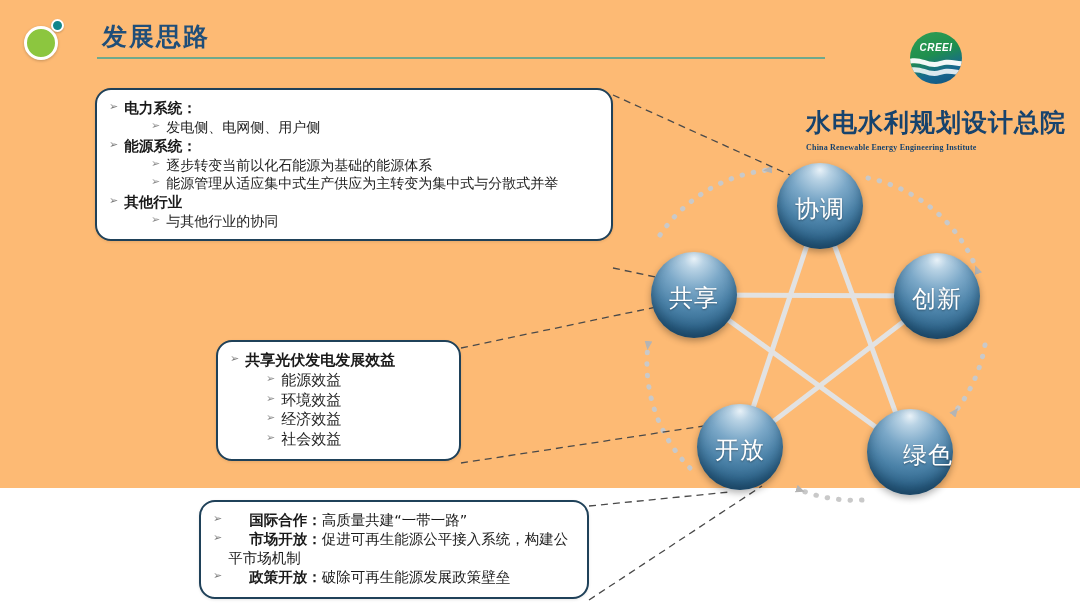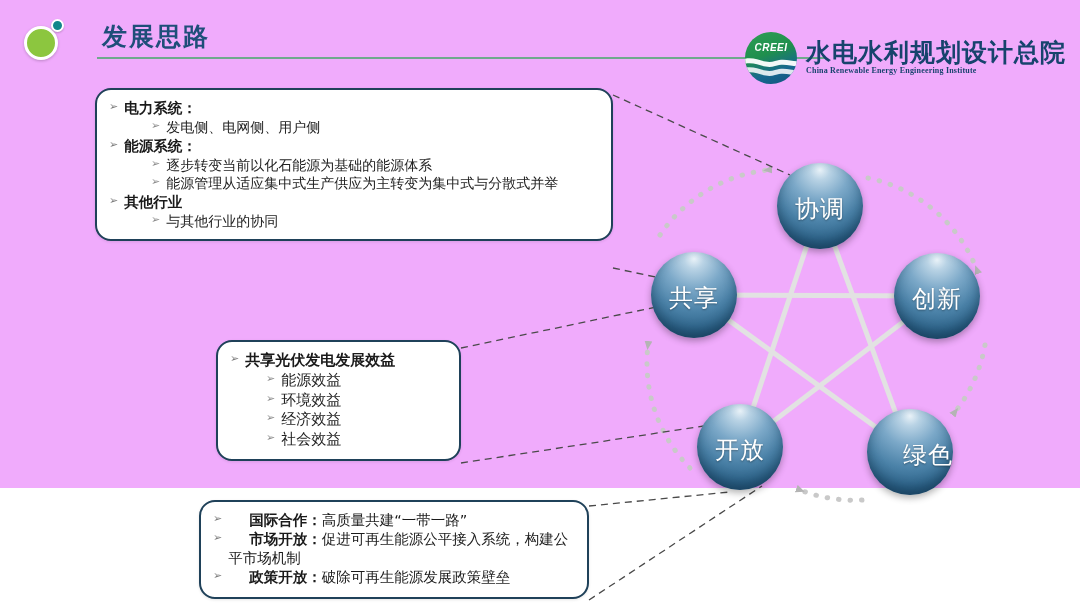--- a/index.html
+++ b/index.html
@@ -5,21 +5,21 @@
   * { box-sizing: border-box; margin: 0; padding: 0; }
   html, body {
     width: 1080px; height: 608px;
     background: #ffffff;
     font-family: "Liberation Sans", "DejaVu Sans", sans-serif;
     overflow: hidden;
   }
   #slide {
     position: relative;
     width: 1080px; height: 488px;
-    background: #f0abfc;
+    background: #fdba74;
   }
 
   
   #header-logo-mark {
     position: absolute; left: 20px; top: 10px;
     width: 58px; height: 52px;
   }
   #header-logo-mark .big-dot {
     position: absolute; left: 4px; top: 16px;
     width: 34px; height: 34px; border-radius: 50%;
@@ -43,21 +43,21 @@
   }
   #title-rule {
     position: absolute; left: 97px; top: 57px;
     width: 728px; height: 2px;
     background: #6fa98c;
   }
 
   
   #corp-logo {
     position: absolute; right: 14px; top: 32px;
-    display: flex; align-items: center; gap: 9px;
+    display: flex; align-items: center; gap: 26px; flex-direction: column;
   }
   #corp-logo .badge {
     position: relative;
     width: 52px; height: 52px; border-radius: 50%;
     background: linear-gradient(160deg, #2f9e56 0%, #1f8f4d 42%, #17688f 72%, #12527d 100%);
     overflow: hidden;
     flex: 0 0 auto;
   }
   #corp-logo .badge .creei {
     position: absolute; left: 0; right: 0; top: 10px;
@@ -70,21 +70,21 @@
     width: 62px; height: 26px;
   }
   #corp-logo .names { line-height: 1.05; }
   #corp-logo .cn {
     font-size: 25px; font-weight: bold; color: #17436d;
     letter-spacing: 1px;
     font-family: "DejaVu Sans", "Liberation Sans", sans-serif;
   }
   #corp-logo .en {
     font-size: 8px; color: #17436d; font-weight: bold;
-    letter-spacing: 0.2px; margin-top: 1px;
+    letter-spacing: 0.2px; margin-top: 8px;
     font-family: "Liberation Serif", serif;
   }
 
   
   .callout {
     position: absolute;
     border: 2.5px solid #1f4159;
     border-radius: 16px;
     background: #ffffff;
     padding: 9px 14px 9px 12px;

